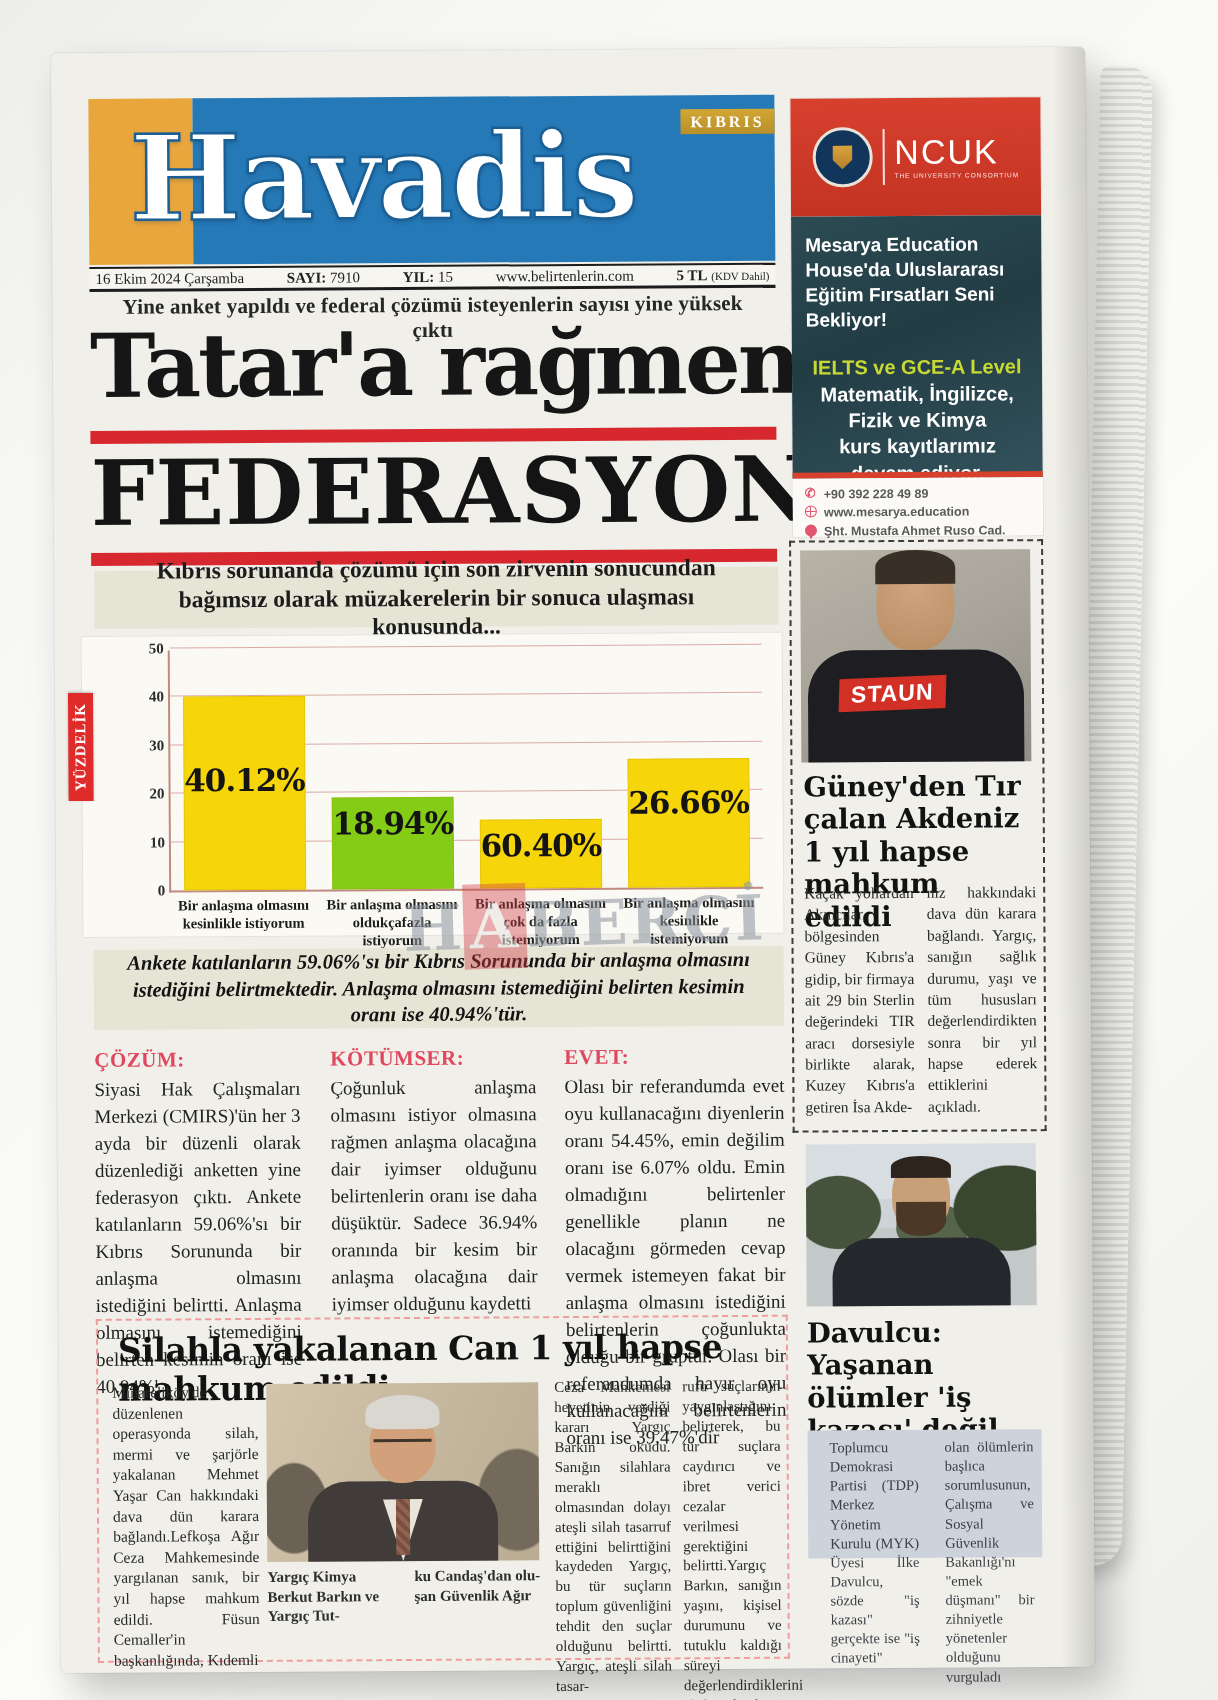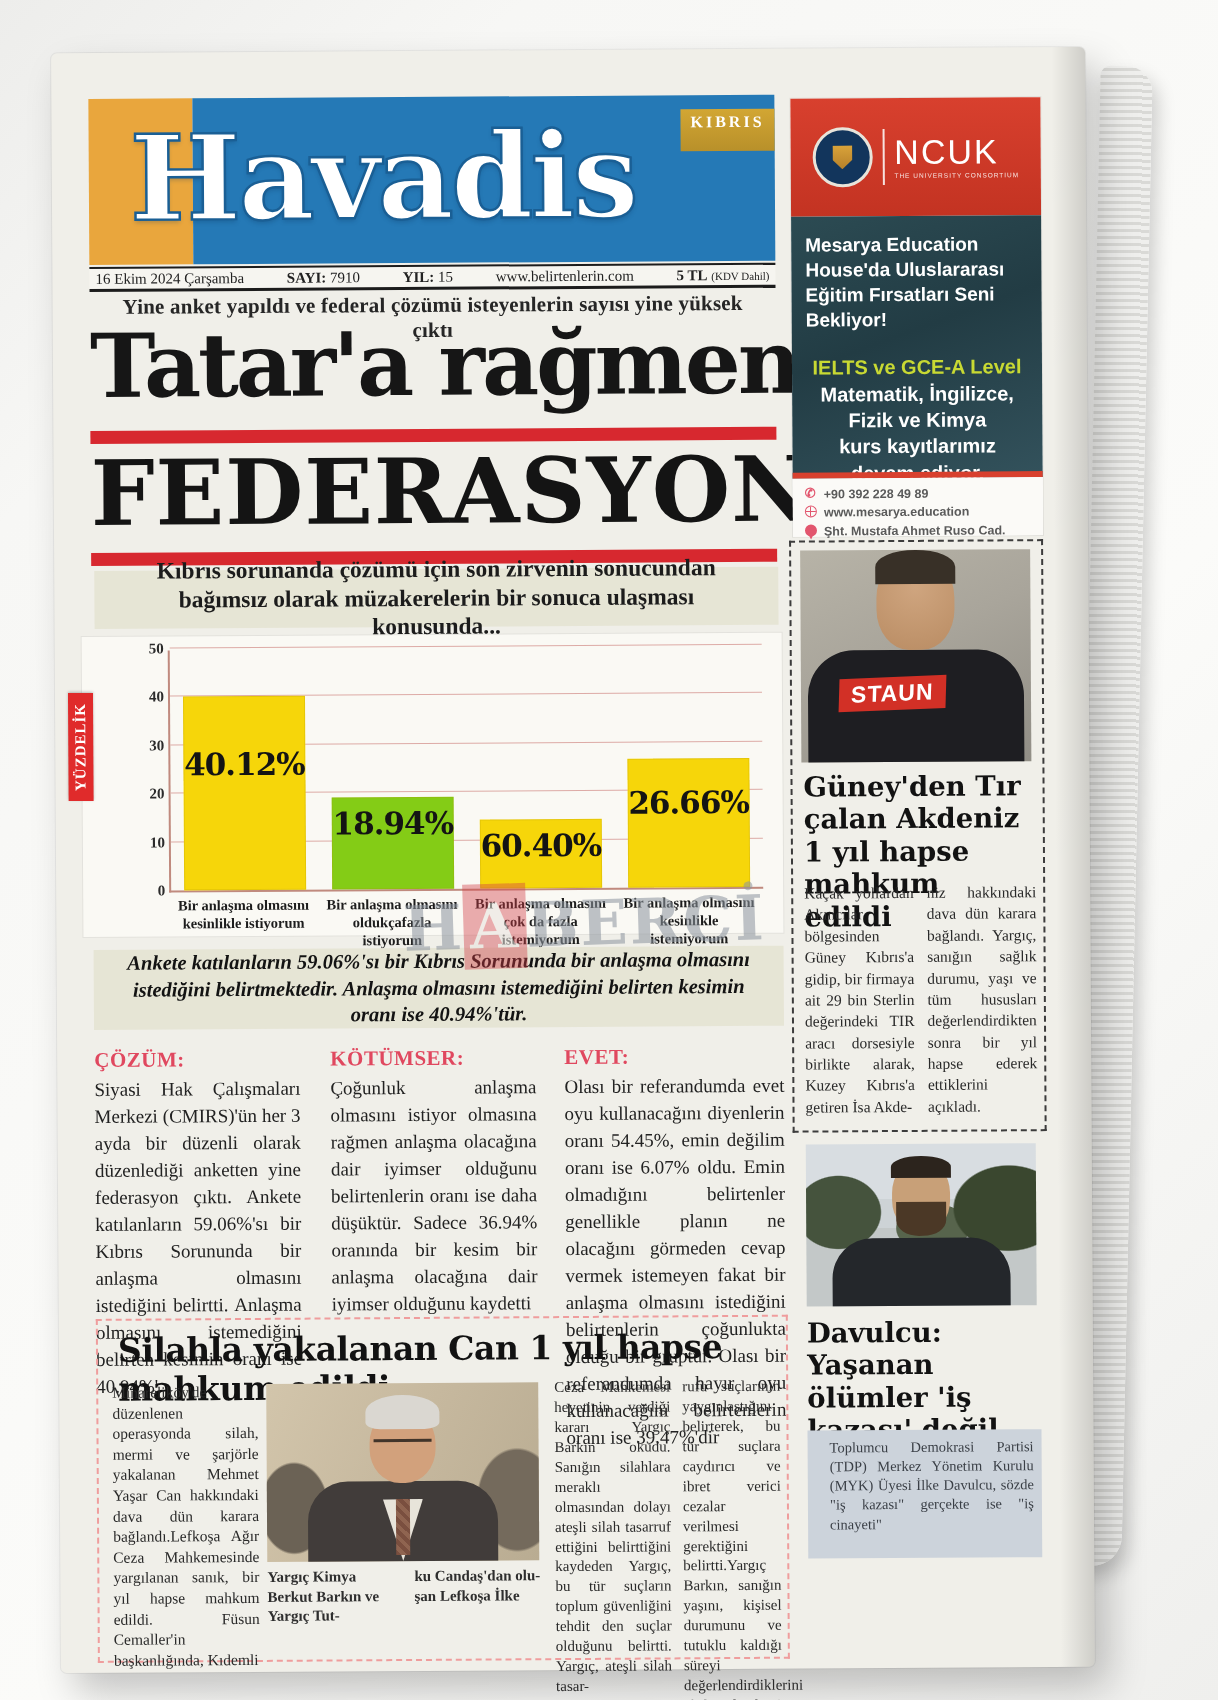--- a/index.html
+++ b/index.html
@@ -19,21 +19,21 @@
         box-shadow:6px 10px 18px rgba(0,0,0,.18);}
 
   
   .mast-orange{position:absolute;left:37px;top:46px;width:104px;height:166px;background:#e9a63d;}
   .mast-blue{position:absolute;left:141px;top:46px;width:582px;height:166px;background:#2579b6;}
   .logo{position:absolute;left:78px;top:52px;width:648px;font-family:"DejaVu Serif",serif;font-weight:700;
         font-size:118px;line-height:1.25;color:#ffffff;letter-spacing:-3px;
         -webkit-text-stroke:2.5px #1a5f95;text-shadow:0 3px 4px rgba(10,50,90,.25);}
   .kibris-badge{position:absolute;left:629px;top:60px;background:linear-gradient(#d2a633,#b8902a);
         color:#fff;font-family:"Liberation Serif",serif;font-weight:700;font-size:16px;
-        letter-spacing:3px;padding:4px 10px 20px;}
+        letter-spacing:3px;padding:4px 10px 3px;}
   .dateline{position:absolute;left:37px;top:214px;width:686px;height:25px;background:#f6f5f0;
         border-top:2px solid #1c1c1c;border-bottom:3px solid #1c1c1c;display:flex;align-items:center;
         justify-content:space-between;padding:0 6px;box-sizing:border-box;font-size:15px;color:#222;}
   .dateline b{font-weight:700;}
   .dateline .small{font-size:11px;}
 
   
   .kicker{position:absolute;left:60px;top:242px;width:640px;text-align:center;font-size:21px;
         font-weight:600;color:#262626;letter-spacing:.2px;}
   .h1a{position:absolute;left:37px;top:256px;width:690px;font-family:"DejaVu Serif",serif;
@@ -223,21 +223,21 @@
           <div class="ytick" style="bottom: 233px;">50</div>
         </div>
       <div class="plot-area" id="plot-area">
           <div class="gridline" style="bottom: 48.4px;"></div>
           <div class="gridline" style="bottom: 96.8px;"></div>
           <div class="gridline" style="bottom: 145.2px;"></div>
           <div class="gridline" style="bottom: 193.6px;"></div>
           <div class="gridline" style="bottom: 242px;"></div>
           <div class="bar-cell">
             <div class="bar" style="height: 194.181px; background: rgb(246, 214, 10);">
-              <div class="val" style="top: 50px; text-align: center;">40.12%</div>
+              <div class="val" style="top: 66px; text-align: center;">40.12%</div>
             </div>
           </div>
           <div class="bar-cell">
             <div class="bar" style="height: 91.6696px; background: #84cc16;">
               <div class="val" style="top: 8px;">18.94%</div>
             </div>
           </div>
           <div class="bar-cell">
             <div class="bar" style="height: 69.0184px; background: rgb(246, 214, 10);">
               <div class="val" style="top: 8px;">60.40%</div>
@@ -336,36 +336,37 @@
     <div class="story-dav">
       <div class="photo-dav">
         <div class="pd-torso"></div>
         <div class="pd-head"></div>
         <div class="pd-hair"></div>
         <div class="pd-beard"></div>
       </div>
       <h3>Davulcu: Yaşanan ölümler 'iş kazası' değil 'iş cinayeti'dir</h3>
       <div class="dav-body">
         <div class="tcol">Toplumcu Demokrasi Partisi (TDP) Merkez Yönetim Kurulu (MYK) Üyesi İlke Davulcu, sözde "iş kazası" gerçekte ise "iş cinayeti"</div>
+        <div class="tcol">olan ölümlerin başlıca sorumlusunun, Çalışma ve Sosyal Güvenlik Bakanlığı'nı "emek düşmanı" bir zihniyetle yönetenler olduğunu vurguladı</div>
       </div>
     </div>
 
     <div class="story-can">
       <h2>Silahla yakalanan Can 1 yıl hapse mahkum edildi</h2>
       <div class="can-col1">Minareliköy'de düzenlenen operasyonda silah, mermi ve şarjörle yakalanan Mehmet Yaşar Can hakkındaki dava dün karara bağlandı.Lefkoşa Ağır Ceza Mahkemesinde yargılanan sanık, bir yıl hapse mahkum edildi. Füsun Cemaller'in başkanlığında, Kıdemli</div>
       <div class="photo-court">
         <div class="pc-suit"></div>
         <div class="pc-shirt"></div>
         <div class="pc-tie"></div>
         <div class="pc-face"></div>
         <div class="pc-hair"></div>
         <div class="pc-glasses"></div>
       </div>
       <div class="can-caption">
         <span>Yargıç Kimya Berkut Barkın ve Yargıç Tut-</span>
-        <span>ku Candaş'dan olu- şan Lefkoşa İlke</span>
+        <span>ku Candaş'dan olu- şan Güvenlik Ağır</span>
       </div>
       <div class="can-col3">Ceza Mahkemesi heyetinin verdiği kararı Yargıç Barkın okudu. Sanığın silahlara meraklı olmasından dolayı ateşli silah tasarruf ettiğini belirttiğini kaydeden Yargıç, bu tür suçların toplum güvenliğini tehdit den suçlar olduğunu belirtti. Yargıç, ateşli silah tasar-</div>
       <div class="can-col4">rufu suçlarının yaygınlaştığını belirterek, bu tür suçlara caydırıcı ve ibret verici cezalar verilmesi gerektiğini belirtti.Yargıç Barkın, sanığın yaşını, kişisel durumunu ve tutuklu kaldığı süreyi değerlendirdiklerini ifade ederek, 1 yıl hapse mahkum ettiklerini açıkladı.</div>
     </div>
 
   </div>
 </div>
 
 </body></html>

